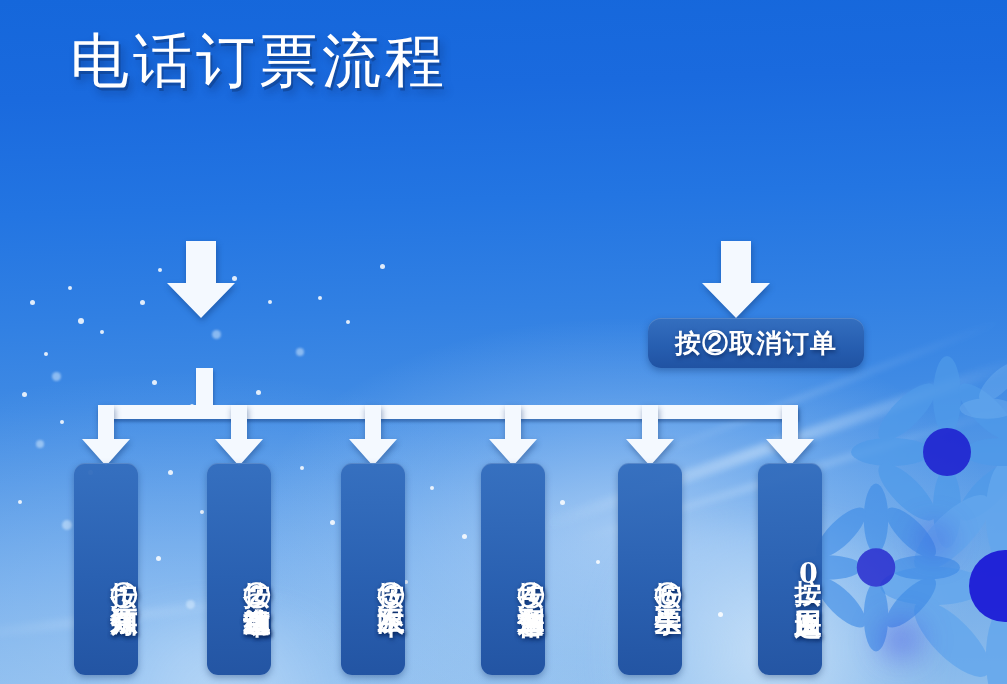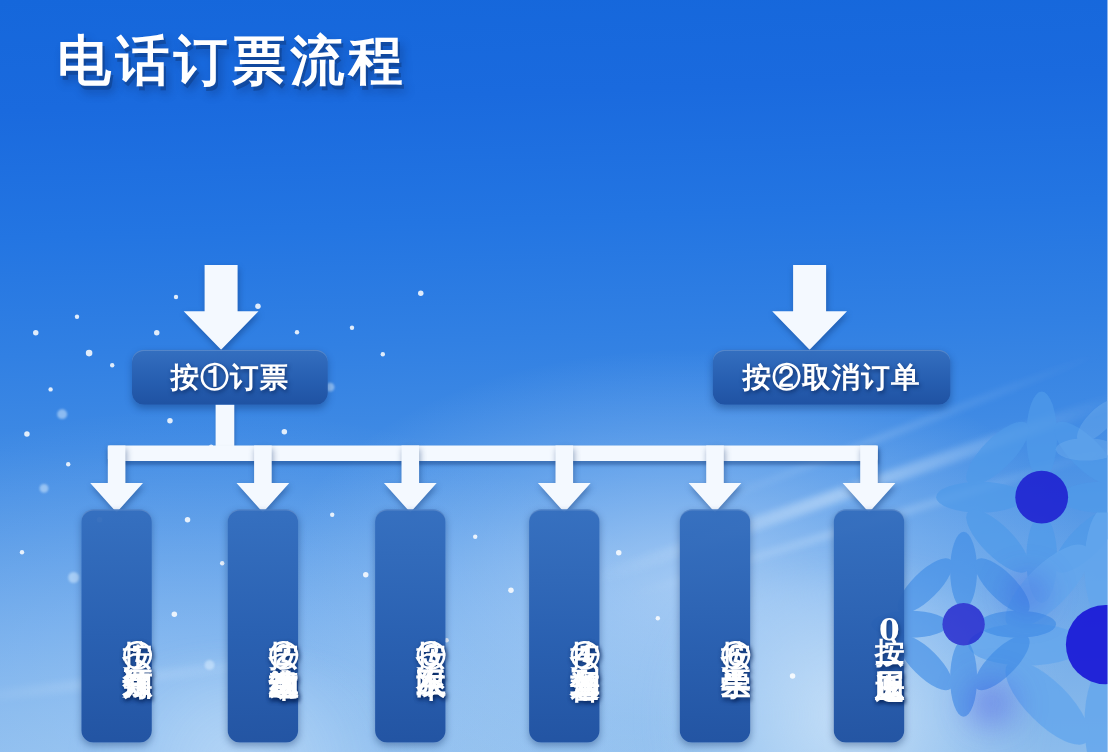--- a/index.html
+++ b/index.html
@@ -56,24 +56,24 @@
     pointer-events:none;
   }
   .dot.soft { background:rgba(222,240,255,0.5); filter:blur(1.2px); }
 
   
   .flower { position:absolute; pointer-events:none; }
 
   
   #title {
     position:absolute;
-    left:52px; top:28px;
+    left:70px; top:28px;
     font-family:"DejaVu Serif", serif;
-    font-weight:700;
-    font-size:49px;
+    font-weight:400;
+    font-size:59px;
     line-height:1.12;
     letter-spacing:4px;
     color:#ffffff;
     text-shadow:
       2px 3px 0 rgba(14,60,132,0.55),
       4px 6px 9px rgba(10,45,108,0.45);
     white-space:nowrap;
   }
 
   
@@ -102,21 +102,21 @@
     letter-spacing:2px;
   }
 
   .node-l2 {
     height:50px;
     font-size:26px;
     letter-spacing:1px;
     border-radius:11px;
   }
   #node-order   { left:120px; top:318px; width:178px; }
-  #node-cancel  { left:648px; top:318px; width:216px; }
+  #node-cancel  { left:648px; top:318px; width:216px;border-radius:13px; }
 
   
   .node-leaf {
     width:64px;
     top:463px;
     height:212px;
     border-radius:11px;
     align-items:flex-start;
     padding-top:9px;
     font-size:27px;
@@ -260,21 +260,20 @@
     <svg width="72" height="78" viewBox="0 0 72 78">
       <path class="arrow-fill" d="M21,0 H51 V42 H70 L36,77 L2,42 H21 Z"></path>
     </svg>
   </div>
   <div class="arrow" style="left:700px; top:241px; width:72px; height:78px;">
     <svg width="72" height="78" viewBox="0 0 72 78">
       <path class="arrow-fill" d="M21,0 H51 V42 H70 L36,77 L2,42 H21 Z"></path>
     </svg>
   </div>
 
-  <div class="node node-l2" id="node-order">按①订票</div>
 
   <div class="node node-l2" id="node-cancel">按②取消订单</div>
 
   <div class="bar" style="left:196px; top:368px; width:17px; height:44px;"></div>
 
   <div class="bar" style="left:98px; top:405px; width:700px; height:14px; border-radius:2px;"></div>
 
   <div class="arrow" style="left:80px;  top:405px; width:52px; height:62px;">
     <svg width="52" height="62" viewBox="0 0 52 62">
       <path class="arrow-fill" d="M18,0 H34 V34 H50 L26,61 L2,34 H18 Z"></path>

